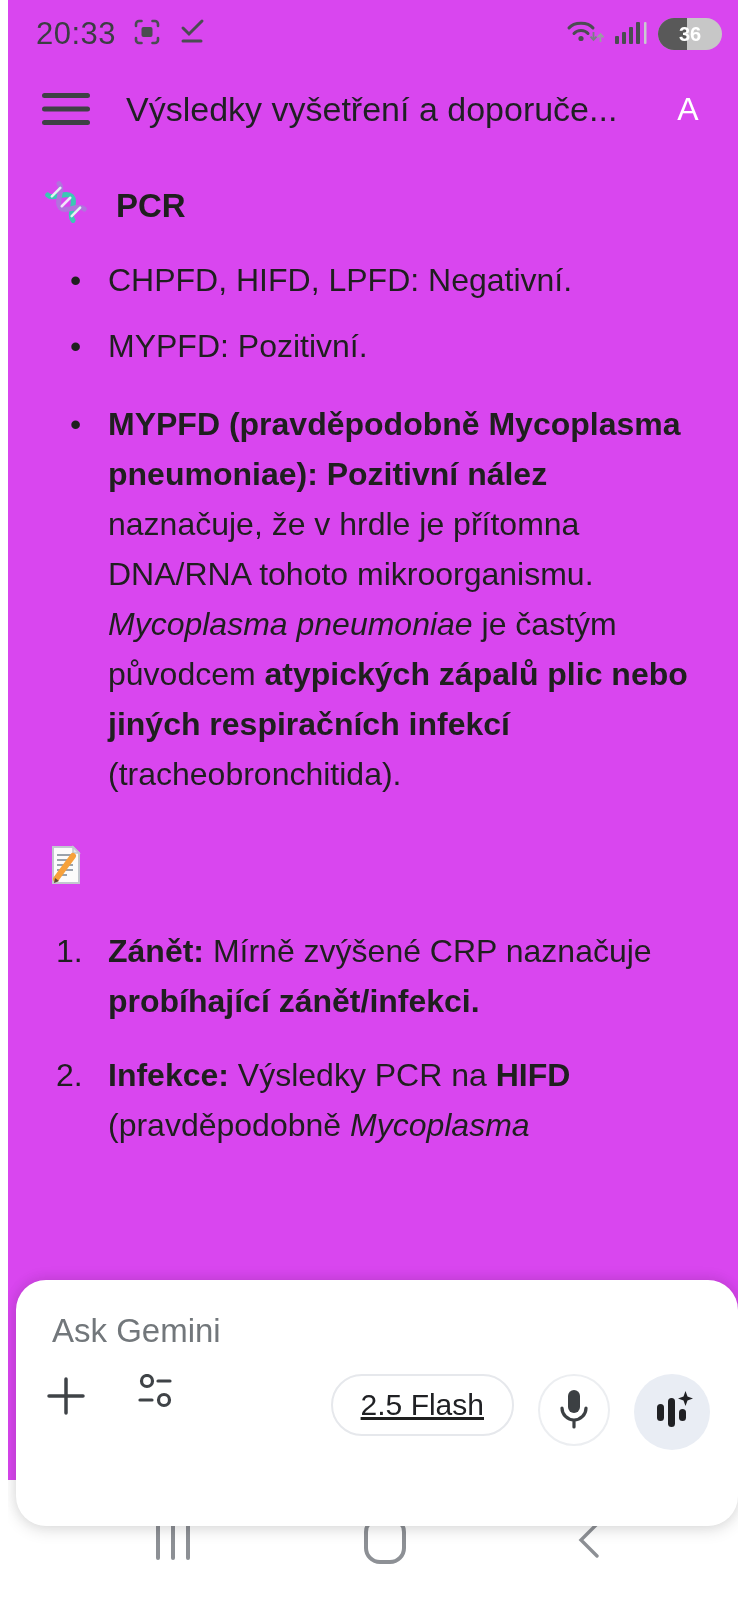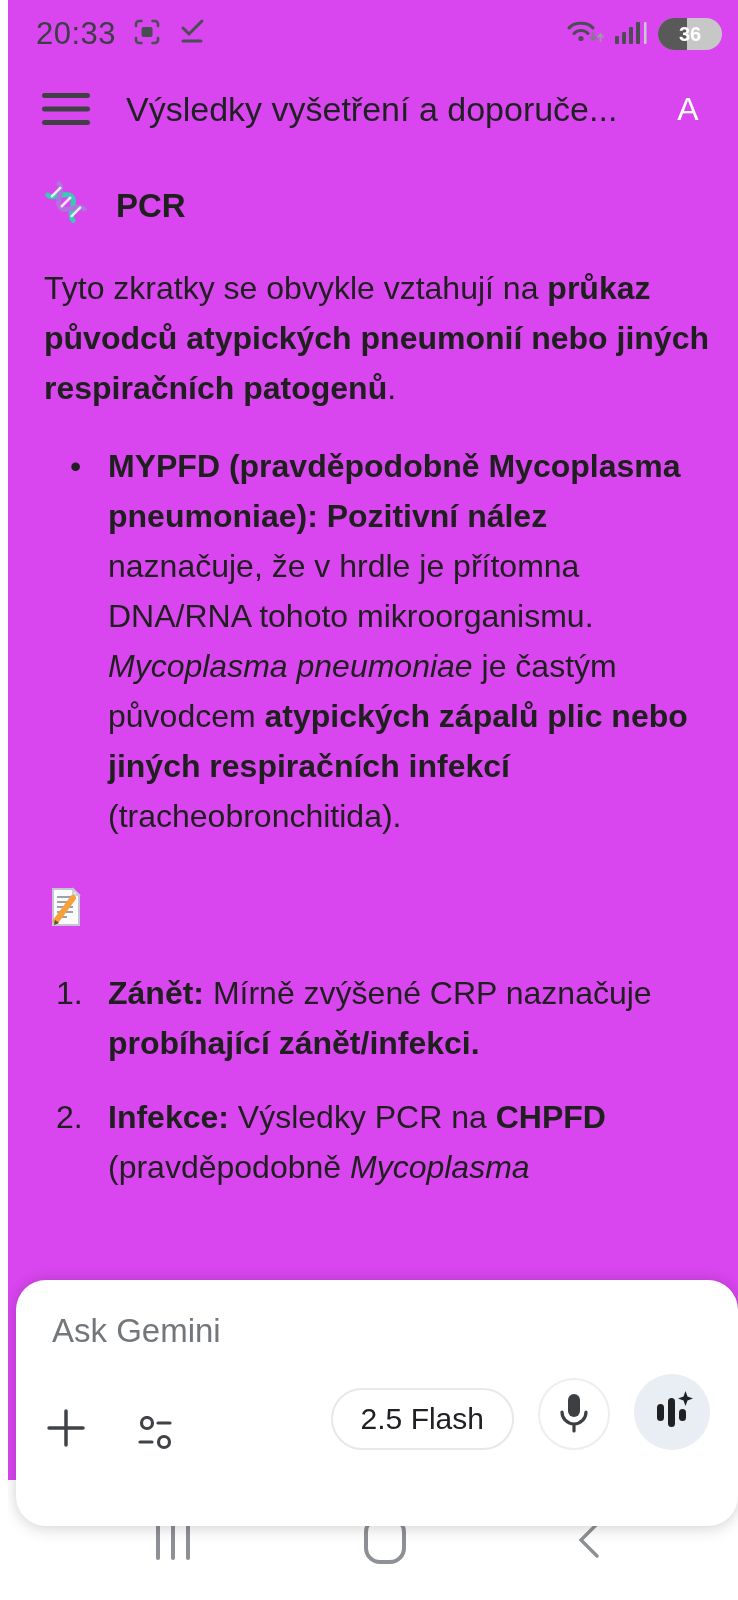--- a/index.html
+++ b/index.html
@@ -38,21 +38,21 @@
   .b{font-weight:700;}
   .i{font-style:italic;}
 
   
   .composer{position:absolute;left:8px;right:8px;top:1280px;height:246px;border-radius:30px;background:#fff;
             box-shadow:0 4px 16px rgba(0,0,0,.13),0 -3px 14px rgba(0,0,0,.07);
             padding:24px 28px;box-sizing:border-box;z-index:5;}
   .ask{border:none;outline:none;background:transparent;width:100%;padding:8px 8px;
        font-family:inherit;font-size:33px;color:#1f1f1f;}
   .ask::placeholder{color:#72777b;opacity:1;}
-  .toolbar{display:flex;align-items:flex-end;gap:24px;margin-top:16px;}
+  .toolbar{display:flex;align-items:flex-start;gap:24px;margin-top:16px;text-decoration:underline;}
   .toolbar .spacer{flex:1;}
   .icon-btn{background:none;border:none;padding:0;margin:0;display:flex;align-items:center;justify-content:center;cursor:pointer;}
   .model-pill{height:62px;border:2px solid #e6e8ec;border-radius:31px;background:#fff;padding:0 28px;
               font-family:inherit;font-size:30px;color:#202124;display:flex;align-items:center;cursor:pointer;}
   .mic-btn{width:72px;height:72px;border-radius:50%;border:2px solid #eceef1;background:#fff;}
   .live-btn{width:76px;height:76px;border-radius:50%;background:#e9edf4;border:none;}
 
   
   .nav{position:absolute;left:0;right:0;bottom:0;height:120px;background:#fff;
        display:flex;align-items:center;justify-content:center;gap:170px;z-index:4;}
@@ -132,22 +132,25 @@
             <path d="M30 4 C30 12 14 14 14 22 C14 30 30 32 30 40" stroke="#b173dd" stroke-width="5"></path>
             <path d="M16 8 h12" stroke="#dff3f1" stroke-width="2.5"></path>
             <path d="M16 22 h12" stroke="#efe4fa" stroke-width="2.5"></path>
             <path d="M16 36 h12" stroke="#dff3f1" stroke-width="2.5"></path>
           </g>
         </svg>
       </span>
       <span class="txt"><span class="b">PCR</span></span>
     </div>
 
-
-    <p class="para"><span>Tyto zkratky se obvykle vztahují na </span><span class="b">průkaz původců atypických pneumonií nebo jiných respiračních patogenů</span><span>.</span></p>
+    <ul class="bullets">
+      <li><span>CHPFD, HIFD, LPFD: Negativní.</span></li>
+      <li><span>MYPFD: Pozitivní.</span></li>
+    </ul>
+
 
     <ul class="bullets single">
       <li><span class="b">MYPFD (pravděpodobně Mycoplasma pneumoniae): Pozitivní nález</span><span> naznačuje, že v hrdle je přítomna DNA/RNA tohoto mikroorganismu. </span><span class="i">Mycoplasma pneumoniae</span><span> je častým původcem </span><span class="b">atypických zápalů plic nebo jiných respiračních infekcí</span><span> (tracheobronchitida).</span></li>
     </ul>
 
     <div class="section-heading mt">
       <span>
         <svg width="44" height="44" viewBox="0 0 44 44">
           <path d="M9 4 h20 l6 6 v30 H9 Z" fill="#fbfbfb" stroke="#c2c8cf" stroke-width="2"></path>
           <path d="M29 4 l6 6 h-6 Z" fill="#e4e8ec" stroke="#c2c8cf" stroke-width="1.5"></path>
@@ -164,21 +167,21 @@
       </span>
     </div>
 
     <ol class="numlist">
       <li>
         <span class="num">1.</span>
         <span><span class="b">Zánět:</span><span> Mírně zvýšené CRP naznačuje </span><span class="b">probíhající zánět/infekci.</span></span>
       </li>
       <li>
         <span class="num">2.</span>
-        <span><span class="b">Infekce:</span><span> Výsledky PCR na </span><span class="b">CHPFD</span><span> (pravděpodobně </span><span class="i">Mycoplasma</span></span>
+        <span><span class="b">Infekce:</span><span> Výsledky PCR na </span><span class="b">HIFD</span><span> (pravděpodobně </span><span class="i">Mycoplasma</span></span>
       </li>
     </ol>
   </div>
 
   <div class="composer">
     <input class="ask" type="text" placeholder="Ask Gemini" style="">
     <div class="toolbar">
       <button class="icon-btn" aria-label="add">
         <svg width="44" height="44" viewBox="0 0 44 44" stroke="#3f4347" stroke-width="3.5" stroke-linecap="round">
           <path d="M22 5 v34"></path>

